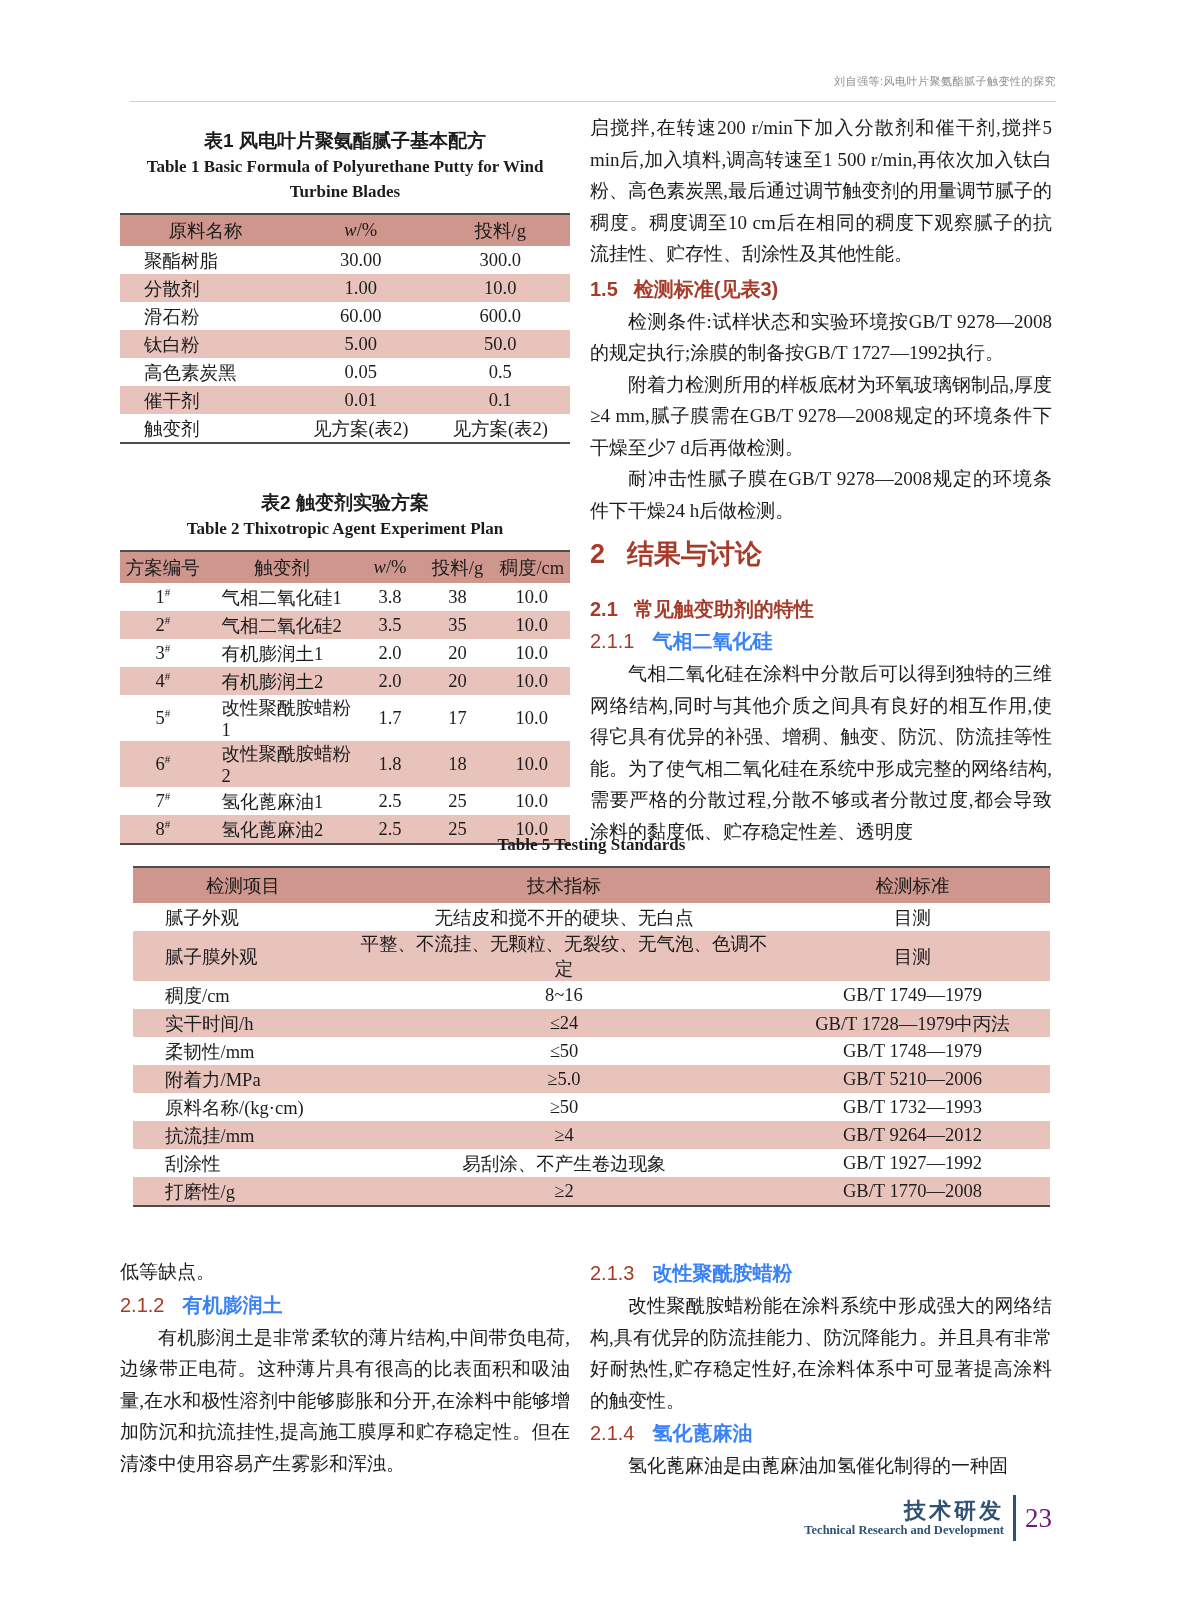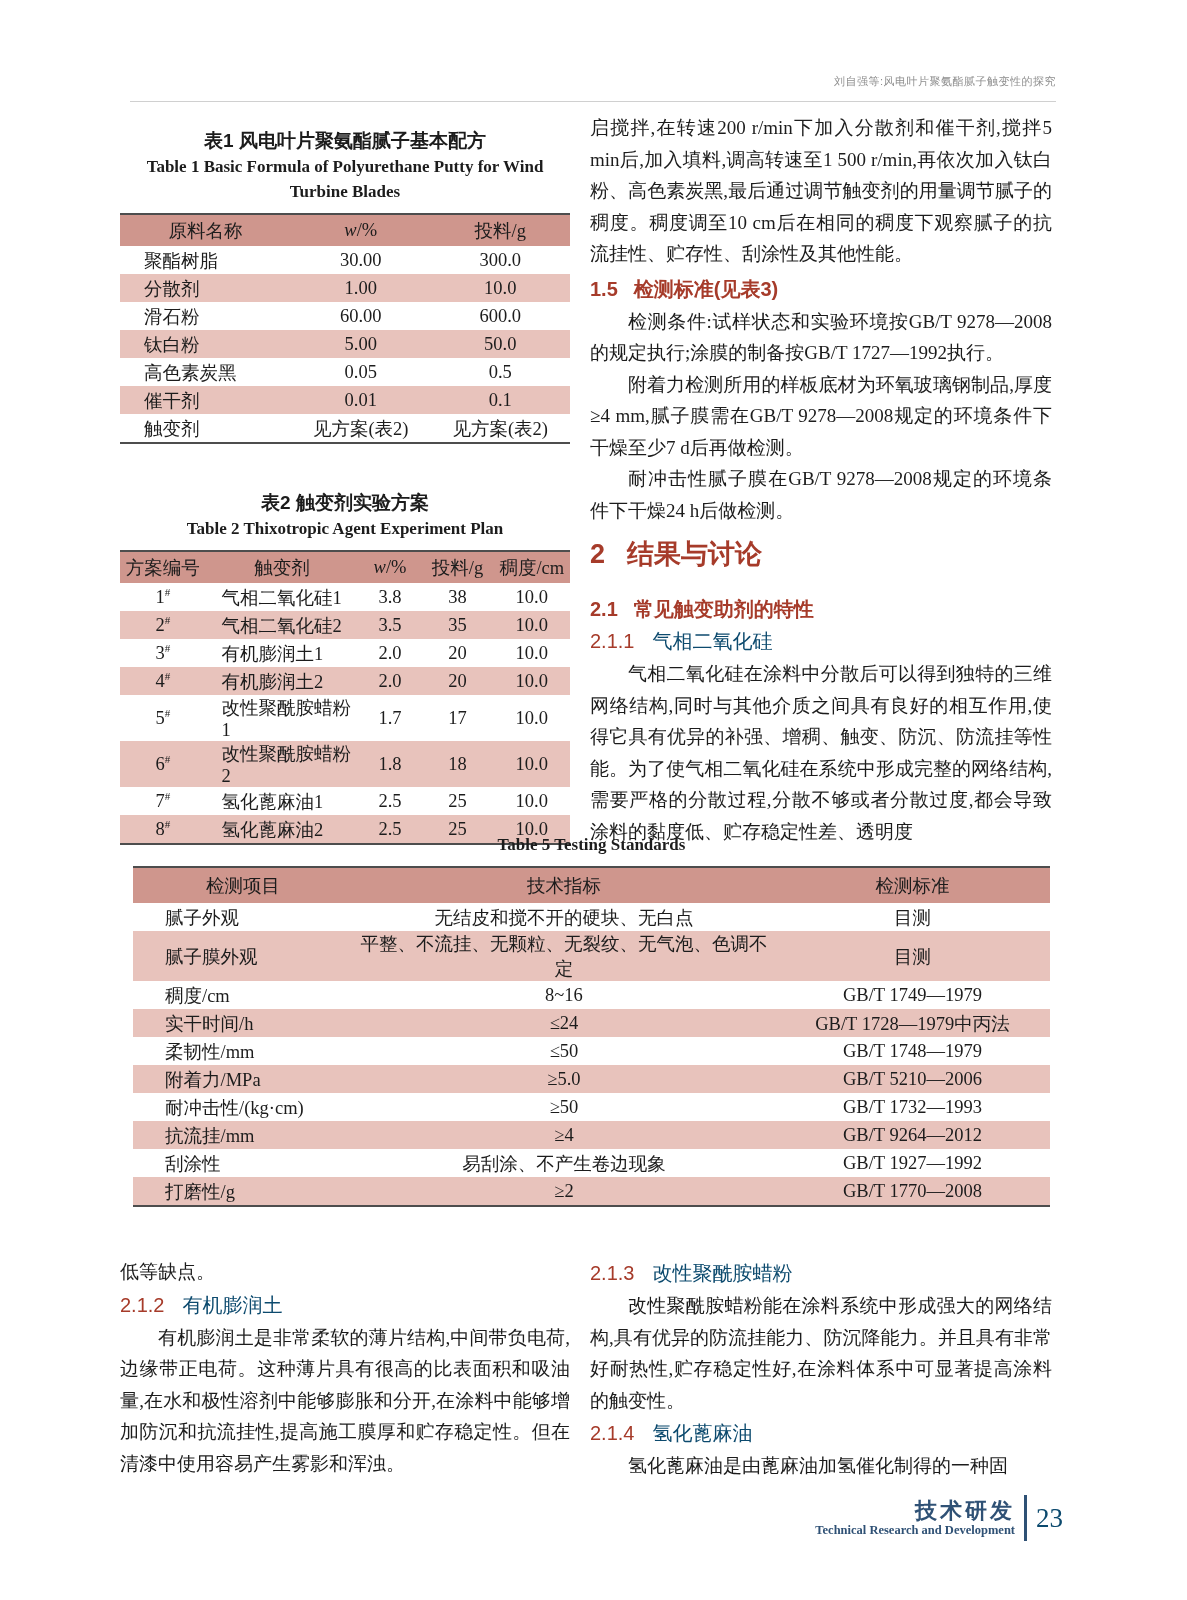--- a/index.html
+++ b/index.html
@@ -44,30 +44,30 @@
   .para.noindent{text-indent:0;}
 
   
   .h-red{font-family:"Liberation Sans","DejaVu Sans",sans-serif;color:#a63b2a;
         font-weight:bold;font-size:20px;line-height:30px;margin:4px 0 2px;}
   .h-red .h-num{margin-right:16px;}
   .h-main{font-size:27px;line-height:40px;margin:8px 0 20px;}
   .h-main .h-num{margin-right:22px;}
   .h-sub{font-size:20px;line-height:30px;margin:2px 0 2px;font-weight:normal;}
   .h-sub .h-num{font-family:"Liberation Sans","DejaVu Sans",sans-serif;color:#a63b2a;margin-right:18px;}
-  .h-sub .h-title{color:#0c4a6e;}
-
-  
-  .footer{position:absolute;right:124px;top:1495px;display:flex;align-items:center;}
+  .h-sub .h-title{color:#3b82f6;font-weight:bold;}
+
+  
+  .footer{position:absolute;right:135px;top:1495px;display:flex;align-items:center;}
   .footer-text{text-align:right;margin-right:9px;color:#2f5175;}
   .footer-cn{font-family:"Liberation Sans","DejaVu Sans",sans-serif;font-weight:bold;
         font-size:22px;line-height:25px;letter-spacing:3px;}
   .footer-en{font-size:12.5px;font-weight:bold;line-height:15px;}
   .footer-bar{width:3px;height:46px;background:#2f5175;margin-right:9px;}
-  .footer-page{font-size:27px;color:#0c4a6e;}
+  .footer-page{font-size:27px;color:#701a75;}
 </style>
 </head>
 <body>
 
 <div class="page">
 
   <div class="running-header">刘自强等:风电叶片聚氨酯腻子触变性的探究</div>
   <div class="header-rule"></div>
 
   <div class="left-col">
@@ -258,21 +258,21 @@
             <td>柔韧性/mm</td>
             <td>≤50</td>
             <td>GB/T 1748—1979</td>
           </tr>
           <tr>
             <td>附着力/MPa</td>
             <td>≥5.0</td>
             <td>GB/T 5210—2006</td>
           </tr>
           <tr>
-            <td>耐冲击性/(kg·cm)</td>
+            <td>原料名称/(kg·cm)</td>
             <td>≥50</td>
             <td>GB/T 1732—1993</td>
           </tr>
           <tr>
             <td>抗流挂/mm</td>
             <td>≥4</td>
             <td>GB/T 9264—2012</td>
           </tr>
           <tr>
             <td>刮涂性</td>

